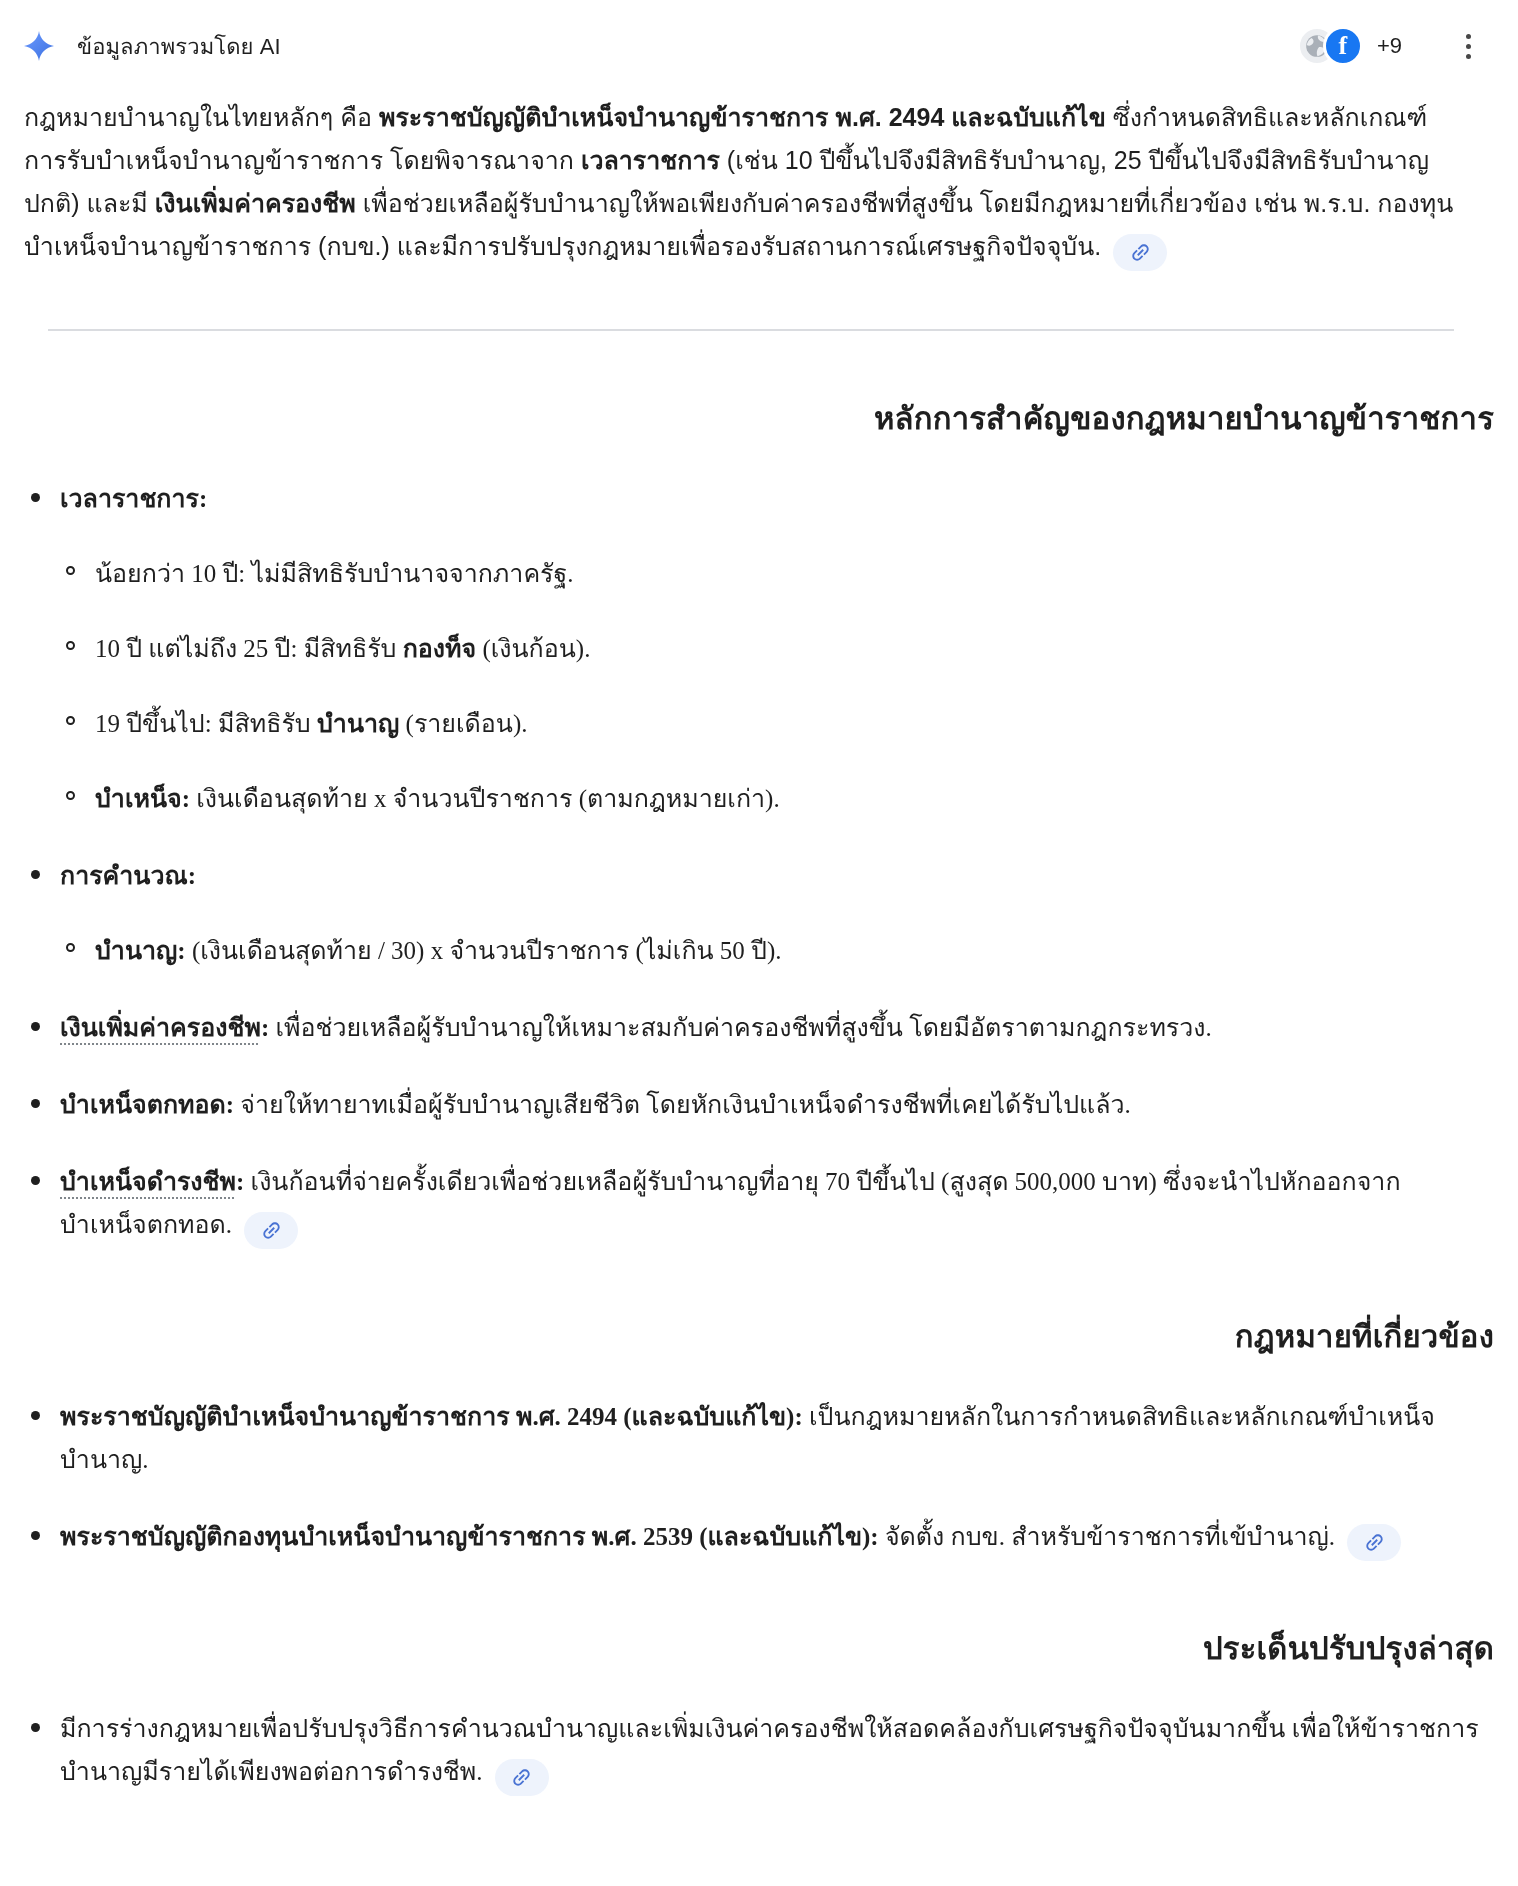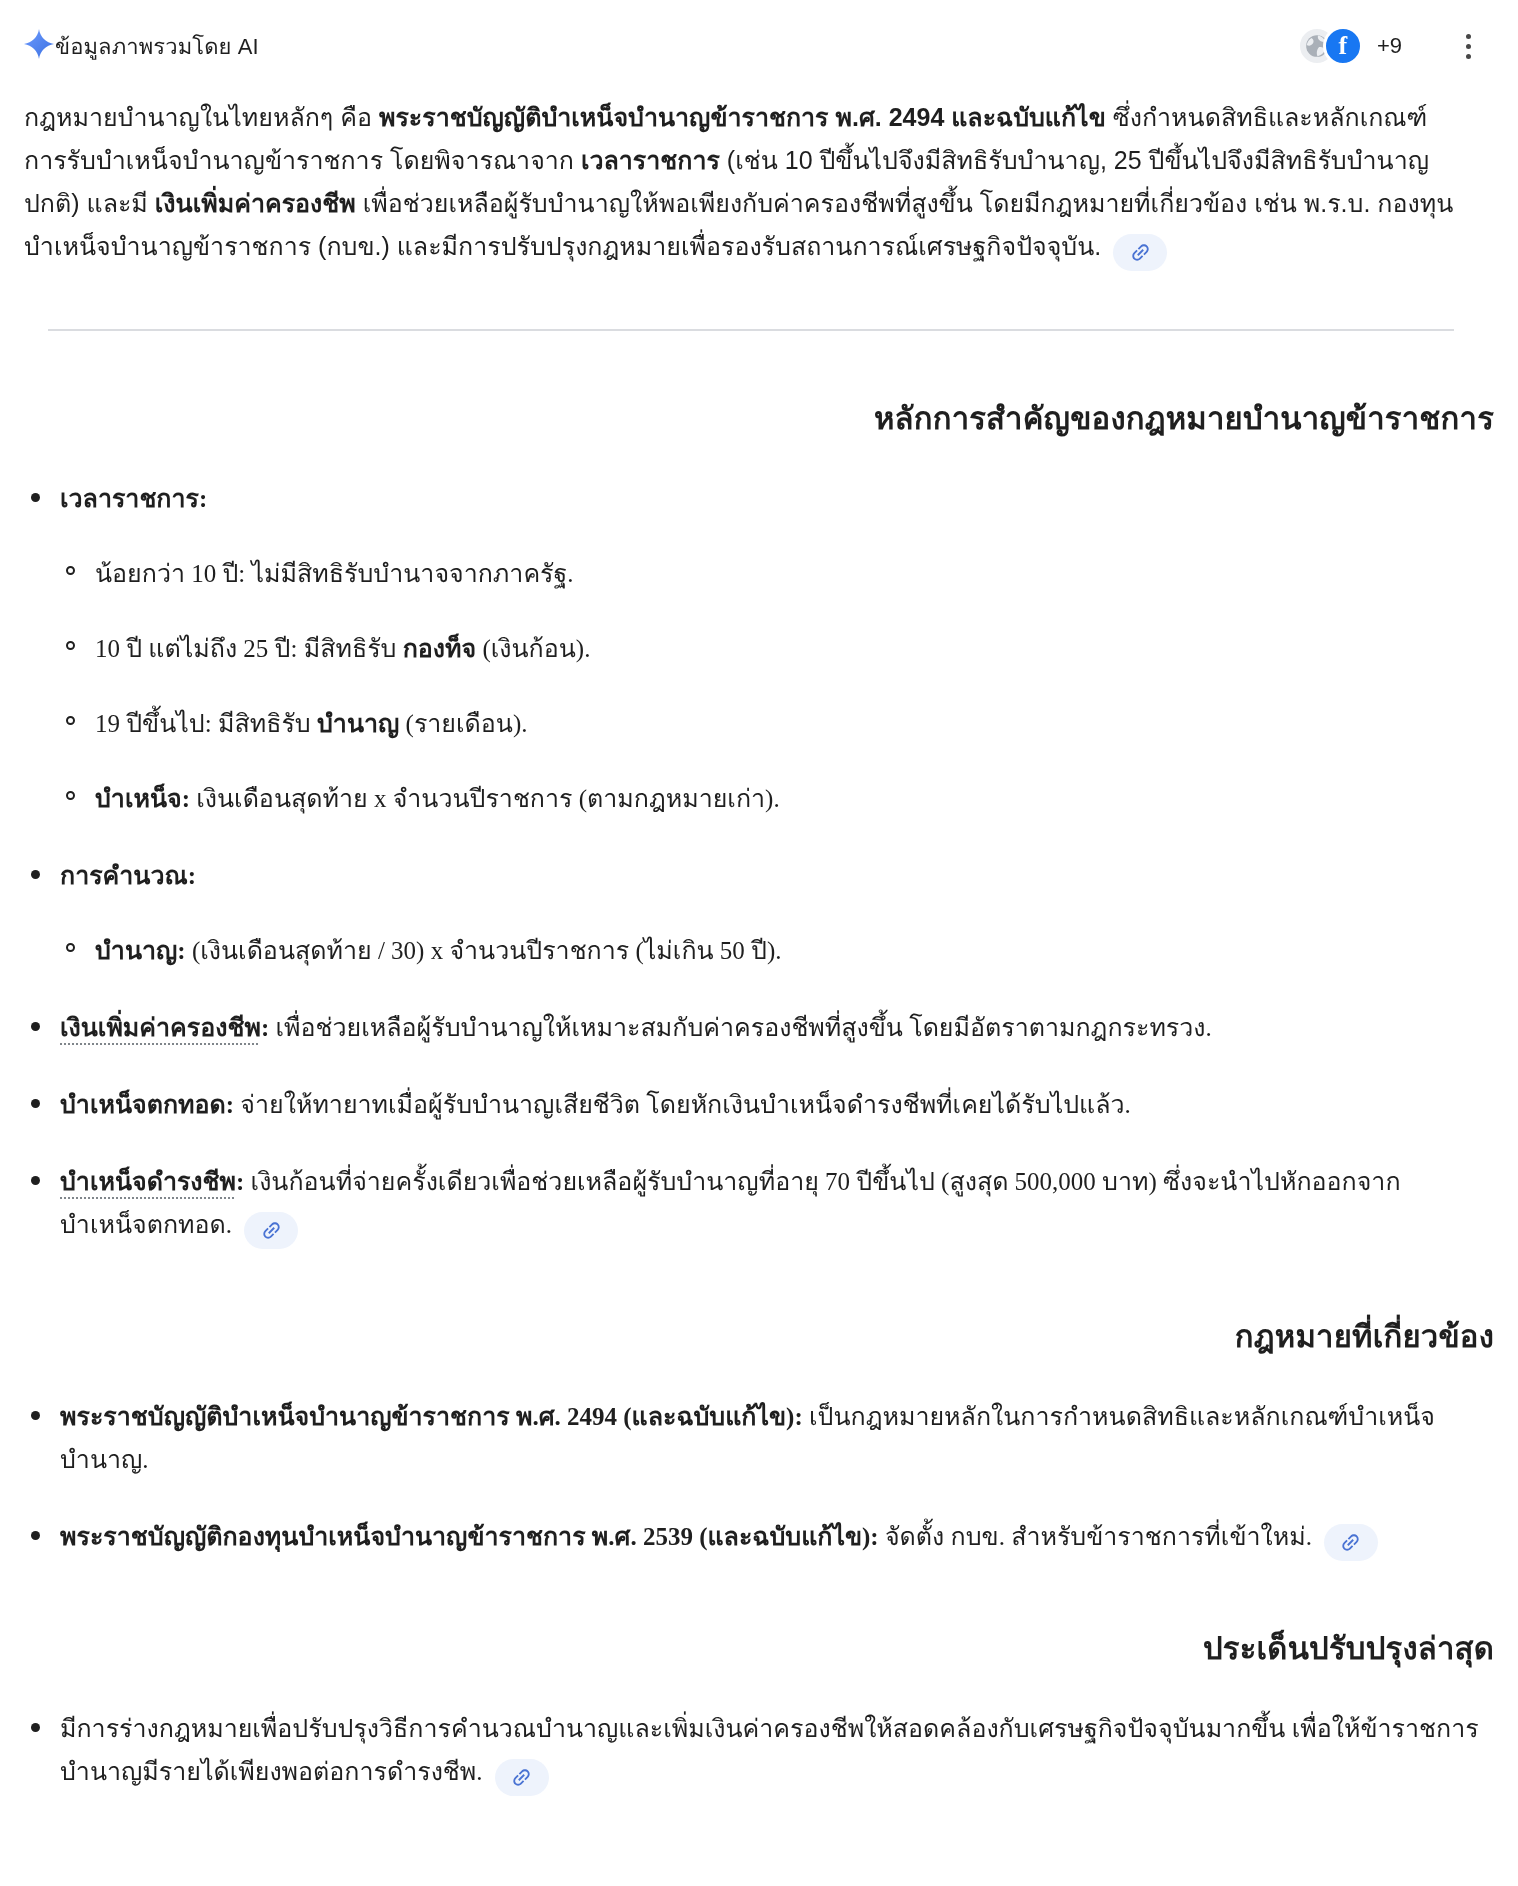--- a/index.html
+++ b/index.html
@@ -6,21 +6,21 @@
   html,body { background:#ffffff; }
   body {
     width:1518px; min-height:1886px;
     font-family:"Liberation Sans","DejaVu Sans",sans-serif;
     color:#1f1f1f;
   }
   .page { padding:22px 24px 40px 24px; }
 
   
   .hdr { display:flex; align-items:center; justify-content:space-between; height:48px; }
-  .hdr-left { display:flex; align-items:flex-start; gap:1px; }
+  .hdr-left { display:flex; align-items:center; gap:23px; }
   .sparkle { width:30px; height:30px; flex:none; }
   .hdr-title { font-size:22px; color:#1f1f1f; letter-spacing:.1px; }
   .hdr-right { display:flex; align-items:center; gap:14px; padding-right:4px; }
   .favicons { display:flex; align-items:center; cursor:pointer; }
   .fav { width:40px; height:40px; border-radius:50%; border:3px solid #fff; display:flex; align-items:center; justify-content:center; }
   .fav-globe { background:#eceef1; z-index:0; }
   .fav-fb { background:#1877f2; margin-left:-14px; z-index:1; color:#fff; font-weight:700; font-size:26px; font-family:"Liberation Serif",serif; }
   .more-count { font-size:22px; color:#1f1f1f; cursor:pointer; }
   .kebab { border:none; background:none; width:44px; height:44px; margin-left:30px; display:flex; flex-direction:column; align-items:center; justify-content:center; gap:5px; cursor:pointer; border-radius:50%; }
   .kebab i { width:5px; height:5px; border-radius:50%; background:#474747; display:block; }
@@ -138,21 +138,21 @@
             </svg>
           </span></div>
       </div>
       <h2 class="sec-heading">กฎหมายที่เกี่ยวข้อง</h2>
       <div class="item">
         <span class="mk1"></span>
         <div class="txt"><span class="b">พระราชบัญญัติบำเหน็จบำนาญข้าราชการ พ.ศ. 2494 (และฉบับแก้ไข):</span><span> เป็นกฎหมายหลักในการกำหนดสิทธิและหลักเกณฑ์บำเหน็จบำนาญ.</span></div>
       </div>
       <div class="item">
         <span class="mk1"></span>
-        <div class="txt"><span class="b">พระราชบัญญัติกองทุนบำเหน็จบำนาญข้าราชการ พ.ศ. 2539 (และฉบับแก้ไข):</span><span> จัดตั้ง กบข. สำหรับข้าราชการที่เข้าใหม่.</span><span class="chip">
+        <div class="txt"><span class="b">พระราชบัญญัติกองทุนบำเหน็จบำนาญข้าราชการ พ.ศ. 2539 (และฉบับแก้ไข):</span><span> จัดตั้ง กบข. สำหรับข้าราชการที่เข้บำนาญ่.</span><span class="chip">
             <svg viewBox="0 0 24 24">
               <path fill="#4a73d3" d="M3.9 12c0-1.71 1.39-3.1 3.1-3.1h4V7H7c-2.76 0-5 2.24-5 5s2.24 5 5 5h4v-1.9H7c-1.71 0-3.1-1.39-3.1-3.1zM8 13h8v-2H8v2zm9-6h-4v1.9h4c1.71 0 3.1 1.39 3.1 3.1s-1.39 3.1-3.1 3.1h-4V17h4c2.76 0 5-2.24 5-5s-2.24-5-5-5z"></path>
             </svg>
           </span></div>
       </div>
       <h2 class="sec-heading">ประเด็นปรับปรุงล่าสุด</h2>
       <div class="item">
         <span class="mk1"></span>
         <div class="txt"><span>มีการร่างกฎหมายเพื่อปรับปรุงวิธีการคำนวณบำนาญและเพิ่มเงินค่าครองชีพให้สอดคล้องกับเศรษฐกิจปัจจุบันมากขึ้น เพื่อให้ข้าราชการบำนาญมีรายได้เพียงพอต่อการดำรงชีพ.</span><span class="chip">
             <svg viewBox="0 0 24 24">

